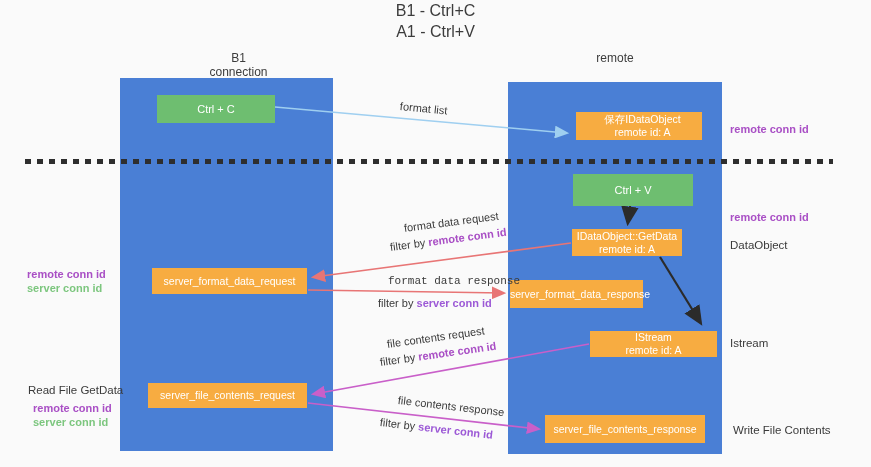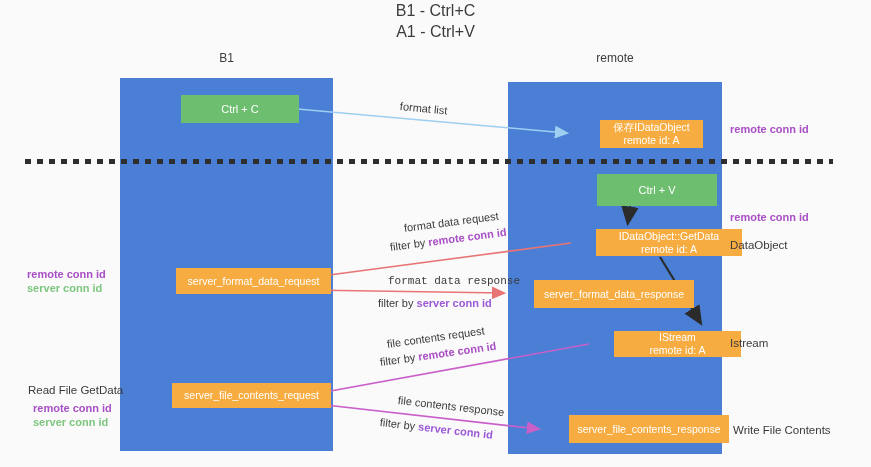--- a/index.html
+++ b/index.html
@@ -16,21 +16,21 @@
   }
   .lifeline-head {
     text-align:center; font-size:12px; line-height:14px; color:#3c3c3c;
   }
   .lifeline {
     background:#4a7fd5;
   }
   .node {
     position:absolute; color:#fff; text-align:center;
     display:flex; flex-direction:column; justify-content:center;
-    font-size:11px; line-height:13px;margin-left:24px;
+    font-size:11px; line-height:13px;
   }
   .green  { background:#6ebe70; }
   .orange { background:#f7ac41; font-size:10.5px; }
   .dashed-line {
     left:25px; top:159px; width:808px; height:5px;
     background:repeating-linear-gradient(90deg,#2e2e2e 0 6px,transparent 6px 12px);
   }
   .lbl { position:absolute; font-size:11px; white-space:nowrap; color:#3a3a3a; }
   .lbl b.purple { color:#a94fc5; }
   .lbl b.purple2 { color:#9c59d6; }
@@ -42,22 +42,23 @@
 </head>
 <body>
 
 <div id="canvas">
 
   <div class="abs title">
     <div>B1 - Ctrl+C</div>
     <div>A1 - Ctrl+V</div>
   </div>
 
-  <div class="abs lifeline-head" style="left:120px; top:51px; width:213px;">
+  <div class="abs lifeline-head" style="left:132px; top:51px; width:213px;">
     <div>B1</div>
+    <div>connection</div>
   </div>
   <div class="abs lifeline-head" style="left:508px; top:51px; width:214px;">
     <div>remote</div>
   </div>
 
   <div class="abs lifeline" style="left:120px; top:78px; width:213px; height:373px;"></div>
   <div class="abs lifeline" style="left:508px; top:82px; width:214px; height:372px;"></div>
 
   <div class="abs dashed-line"></div>
 
@@ -82,39 +83,39 @@
     <line x1="571" y1="243" x2="314" y2="277" stroke="#e87575" stroke-width="1.6" marker-end="url(#m-red)"></line>
     <line x1="308" y1="290" x2="503" y2="293" stroke="#e87575" stroke-width="1.6" marker-end="url(#m-red)"></line>
     <line x1="589" y1="344" x2="314" y2="394" stroke="#c95fc9" stroke-width="1.6" marker-end="url(#m-mag)"></line>
     <line x1="308" y1="403" x2="538" y2="429" stroke="#c95fc9" stroke-width="1.6" marker-end="url(#m-mag)"></line>
   </svg>
 
   <div class="node green" style="left:157px; top:95px; width:118px; height:28px;">
     <div>Ctrl + C</div>
   </div>
 
-  <div class="node orange" style="left:576px; top:120px; width:103px; height:28px;">
+  <div class="node orange" style="left:576px; top:112px; width:119px; height:28px;padding-left:7px;">
     <div>保存IDataObject</div>
     <div>remote id: A</div>
   </div>
 
   <div class="node green" style="left:573px; top:174px; width:120px; height:32px;">
     <div>Ctrl + V</div>
   </div>
 
-  <div class="node orange" style="left:572px; top:229px; width:146px; height:27px;">
+  <div class="node orange" style="left:572px; top:229px; width:110px; height:27px;">
     <div>IDataObject::GetData</div>
     <div>remote id: A</div>
   </div>
 
   <div class="node orange" style="left:152px; top:268px; width:155px; height:26px;">
     <div>server_format_data_request</div>
   </div>
 
-  <div class="node orange" style="left:510px; top:280px; width:160px; height:28px;">
+  <div class="node orange" style="left:510px; top:280px; width:133px; height:28px;">
     <div>server_format_data_response</div>
   </div>
 
   <div class="node orange" style="left:590px; top:331px; width:127px; height:26px;">
     <div>IStream</div>
     <div>remote id: A</div>
   </div>
 
   <div class="node orange" style="left:148px; top:383px; width:159px; height:25px;align-items:center;">
     <div>server_file_contents_request</div>

